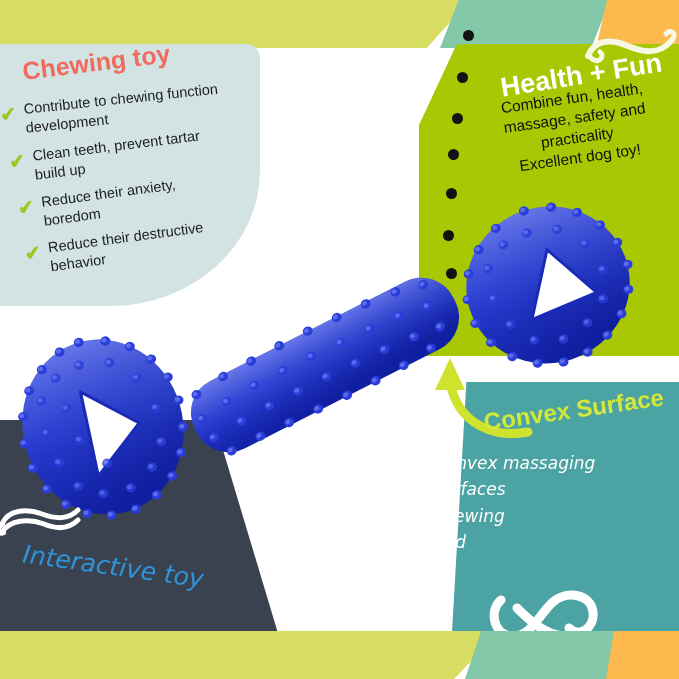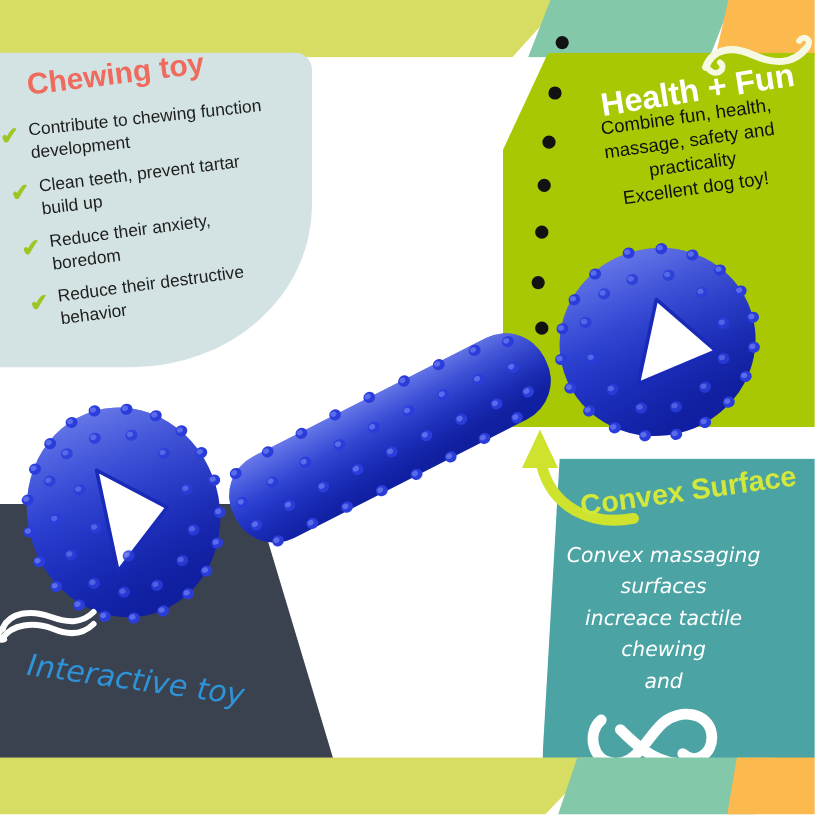--- a/index.html
+++ b/index.html
@@ -194,21 +194,21 @@
     font-size: 24px;
     font-weight: bold;
     color: #d2e83a;
     transform: rotate(-8deg);
     white-space: nowrap;
   }
   .convex-body {
     position: absolute;
     left: 434px; top: 450px;
     width: 238px;
-    text-align: center;
+    text-align: left;
     color: #ffffff;
     font-size: 17px;
     line-height: 1.55;
     font-family: "DejaVu Sans", sans-serif;
     font-style: italic;
   }
   .convex-arrow {
     position: absolute;
     left: 418px; top: 352px;
     width: 120px; height: 92px;
@@ -471,21 +471,20 @@
 
   <svg class="convex-arrow" viewBox="0 0 120 92">
     <path d="M110 80 C78 86, 40 74, 32 30" fill="none" stroke="#cfe22e" stroke-width="9" stroke-linecap="round"></path>
     <path d="M32 6 L47 38 L17 38 Z" fill="#cfe22e"></path>
   </svg>
 
   <div class="convex-title">Convex Surface</div>
 
   <div class="convex-body">
     <div>Convex massaging surfaces</div>
-    <div>increace tactile</div>
     <div>chewing</div>
     <div>and</div>
   </div>
 
   <svg class="flourish-convex" viewBox="0 0 118 58">
     <path d="M14 12 C2 22, 6 46, 24 48 C44 50, 52 26, 66 14 C80 2, 104 6, 106 24 C108 40, 92 50, 82 40" fill="none" stroke="#ffffff" stroke-width="9" stroke-linecap="round"></path>
     <path d="M30 20 C44 34, 58 46, 76 48" fill="none" stroke="#ffffff" stroke-width="9" stroke-linecap="round"></path>
   </svg>
 
   <svg class="flourish-interactive" viewBox="0 0 86 42">

